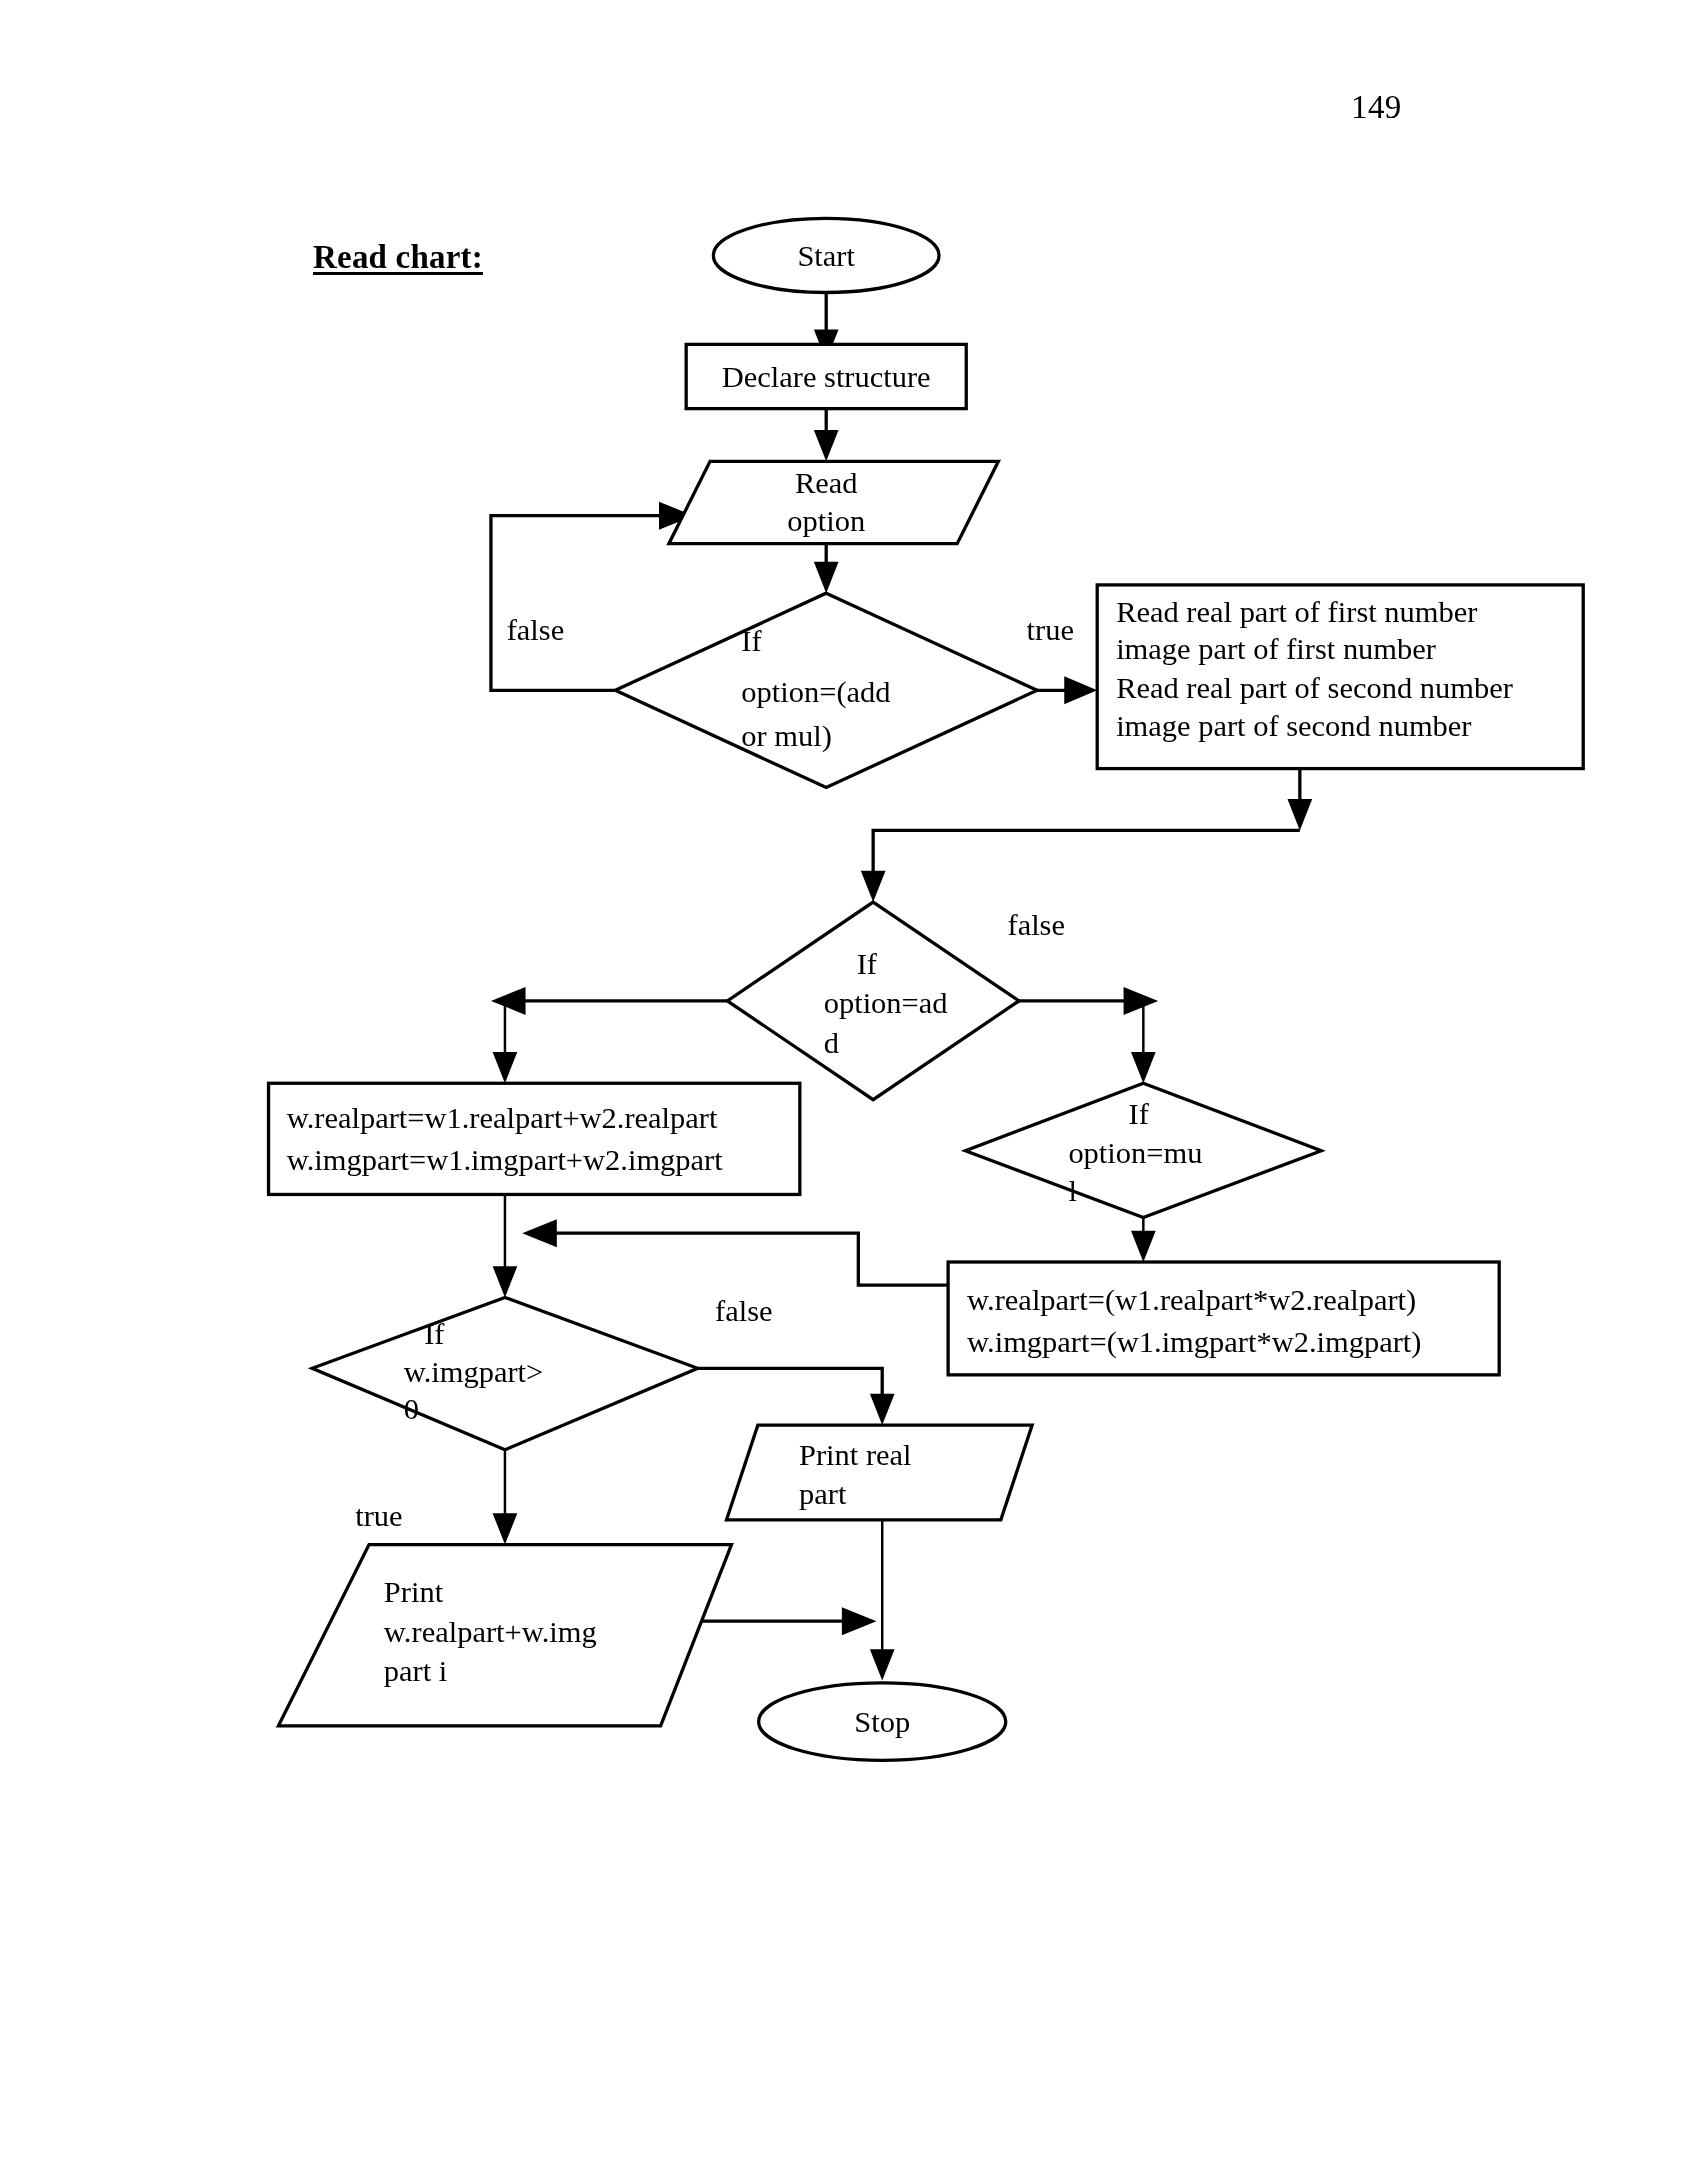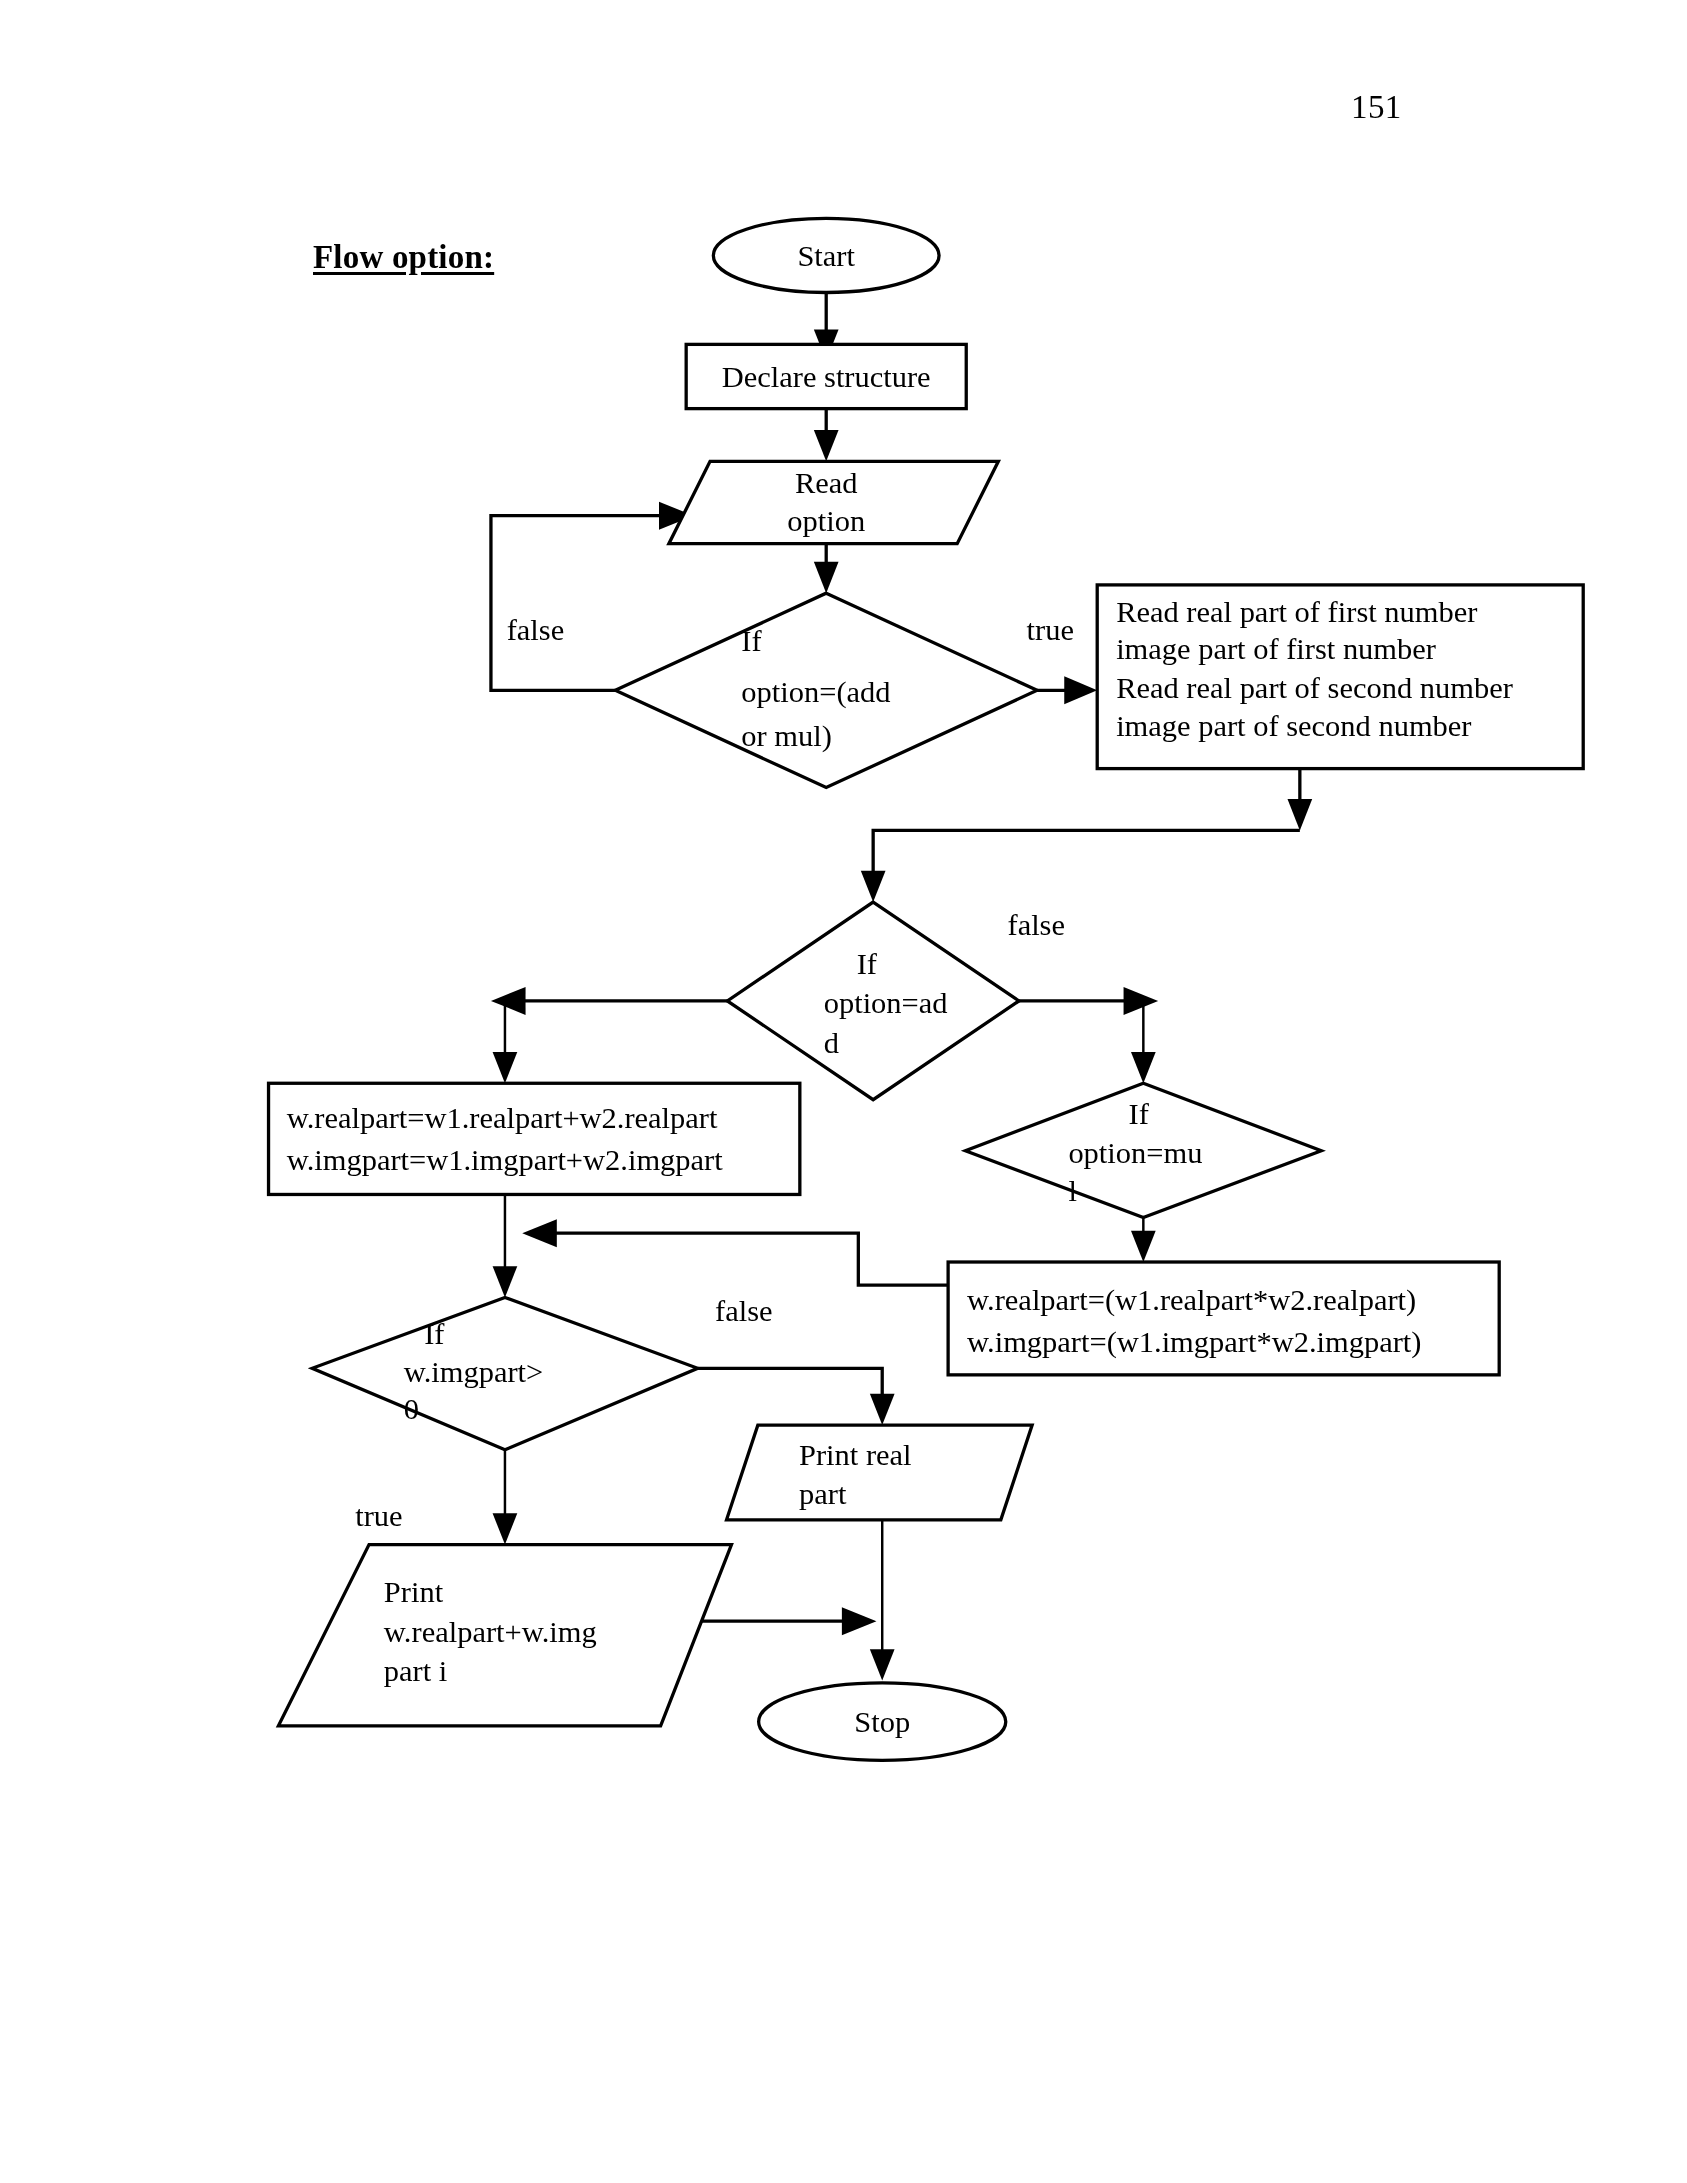--- a/index.html
+++ b/index.html
@@ -73,23 +73,23 @@
   }
   .edge-label {
     font-size: 37px;
   }
 </style>
 </head>
 <body>
 
 <div id="page">
 
-  <div class="page-number">151</div>
-
-  <div class="section-heading">Flow option:</div>
+  <div class="page-number">149</div>
+
+  <div class="section-heading">Read chart:</div>
 
   <svg id="flow-svg" viewBox="0 0 2048 2650">
 
     <g>
       <line class="conn" x1="1003" y1="352" x2="1003" y2="418"></line>
       <polygon class="arrowhead" points="988,400 1018,400 1003,438"></polygon>
     </g>
 
     <g>
       <line class="conn" x1="1003" y1="496" x2="1003" y2="540"></line>

